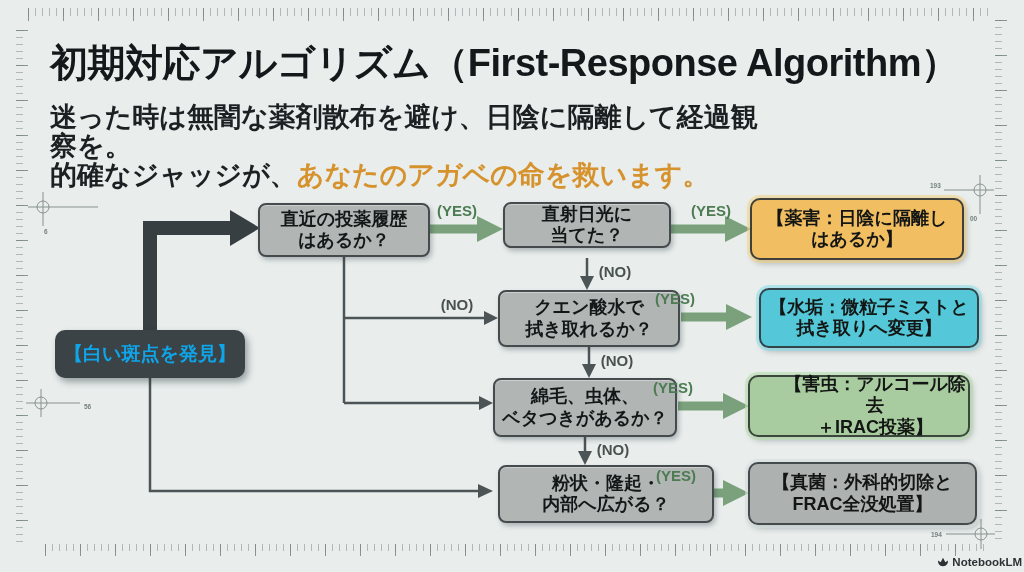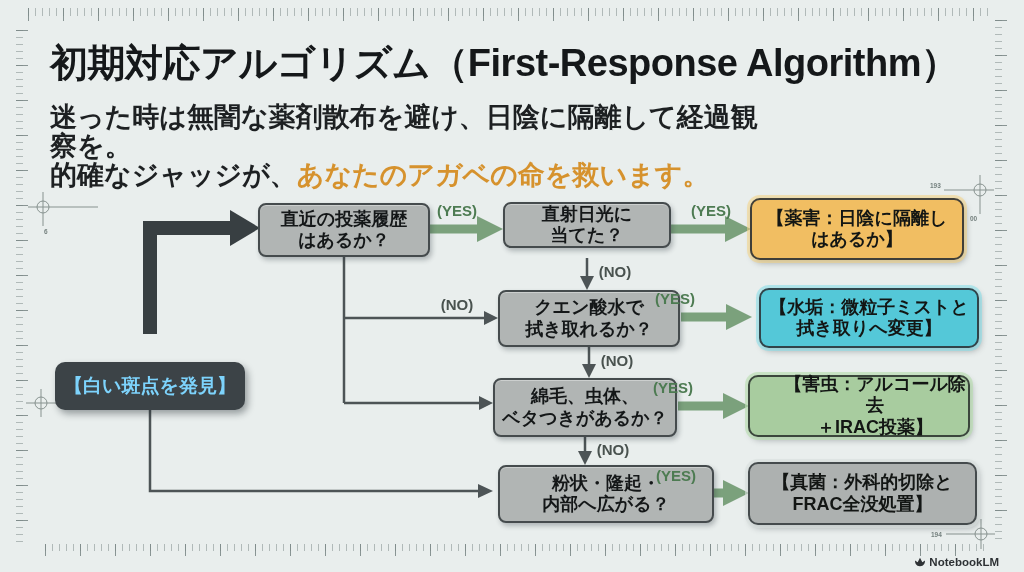--- a/index.html
+++ b/index.html
@@ -38,24 +38,23 @@
   .hl-orange{color:#d6922d;}
   
   .overlay{position:absolute;left:0;top:0;}
   
   .node{
     position:absolute;display:flex;flex-direction:column;
     align-items:center;justify-content:center;text-align:center;
     line-height:1.18;box-sizing:border-box;
   }
   .node-start{
-    background:#3c4347;color:#7dd3fc;border-radius:10px;
+    background:#3c4347;color:#0ea5e9;border-radius:10px;
     font-size:19px;font-weight:700;
     box-shadow:3px 4px 7px rgba(30,40,45,.4);
-    margin-top:32px;
   }
   .node-q{
     background:#b1b5b4;border:2.5px solid #454b4d;border-radius:8px;
     font-size:18px;font-weight:700;color:#141718;
     box-shadow:2px 3px 5px rgba(40,50,55,.3), inset 0 1px 0 rgba(255,255,255,.35);
   }
   .node-r{
     border:2.5px solid #403f39;border-radius:10px;
     font-size:18px;font-weight:700;color:#131614;
   }
@@ -86,21 +85,21 @@
   #yes-2{left:680px;top:202px;}
   #yes-3{left:644px;top:290px;}
   #yes-4{left:642px;top:379px;}
   #yes-5{left:645px;top:467px;}
   #no-q2{left:584px;top:263px;}
   #no-branch{left:426px;top:296px;}
   #no-q3{left:586px;top:352px;}
   #no-q4{left:582px;top:441px;}
   
   .watermark{
-    position:absolute;right:25px;bottom:4px;display:flex;align-items:center;gap:3px;
+    position:absolute;right:2px;bottom:4px;display:flex;align-items:center;gap:3px;
     font-size:11.5px;font-weight:700;color:#2d3134;
   }
   .watermark svg{display:block;fill:#2d3134;}
 </style>
 </head>
 <body>
 
 <div class="canvas">
 
   <div id="ruler-top" class="ruler ruler-h"></div>

